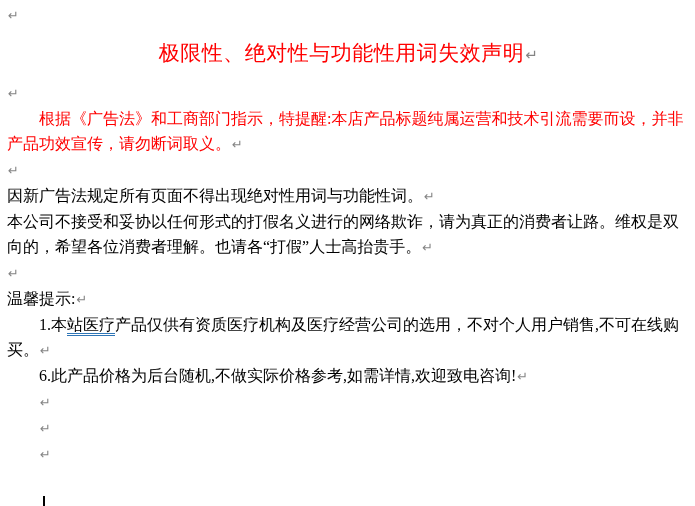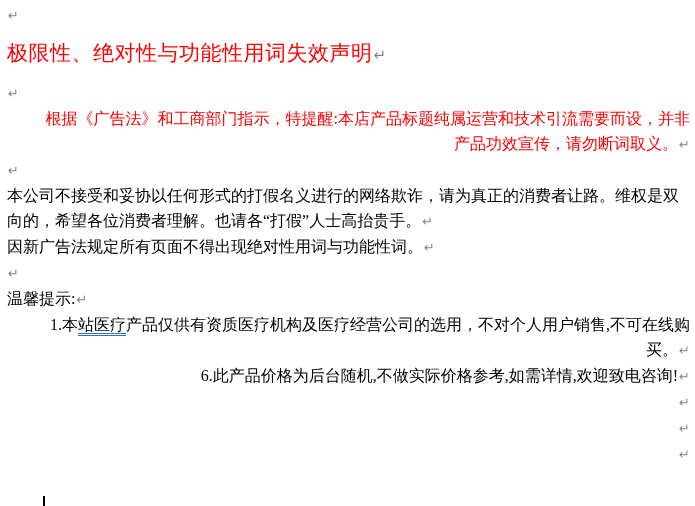--- a/index.html
+++ b/index.html
@@ -22,25 +22,26 @@
     cursor: text;
   }
   .page p, .page h1 {
     margin: 0;
     padding: 0;
     font-weight: normal;
   }
   .doc-title {
     font-size: 21px;
     line-height: 50px;
+    text-align: center;
     color: #ff0000;
     letter-spacing: 0.5px;
   }
   .red-text { color: #ff0000; }
-  .indent { text-indent: 2em; text-align: right; }
+  .indent { text-indent: 2em; }
   .pilcrow {
     color: #848484;
     font-family: "DejaVu Sans", sans-serif;
     font-size: 13px;
     padding-left: 1px;
     user-select: none;
   }
   .doc-title .pilcrow { font-size: 15px; }
   .grammar-underline {
     text-decoration: underline double #2e75b6;
@@ -64,23 +65,23 @@
   <p><span class="pilcrow">↵</span></p>
 
   <h1 class="doc-title"><span>极限性、绝对性与功能性用词失效声明</span><span class="pilcrow">↵</span></h1>
 
   <p><span class="pilcrow">↵</span></p>
 
   <p class="red-text indent"><span>根据《广告法》和工商部门指示，特提醒:本店产品标题纯属运营和技术引流需要而设，并非产品功效宣传，请勿断词取义。</span><span class="pilcrow">↵</span></p>
 
   <p><span class="pilcrow">↵</span></p>
 
+  <p><span>因新广告法规定所有页面不得出现绝对性用词与功能性词。</span><span class="pilcrow">↵</span></p>
+
   <p><span>本公司不接受和妥协以任何形式的打假名义进行的网络欺诈，请为真正的消费者让路。维权是双向的，希望各位消费者理解。也请各“打假”人士高抬贵手。</span><span class="pilcrow">↵</span></p>
-
-  <p><span>因新广告法规定所有页面不得出现绝对性用词与功能性词。</span><span class="pilcrow">↵</span></p>
 
   <p><span class="pilcrow">↵</span></p>
 
   <p><span>温馨提示:</span><span class="pilcrow">↵</span></p>
 
 
   <p class="indent"><span>1.本</span><span class="grammar-underline">站医疗</span><span>产品仅供有资质医疗机构及医疗经营公司的选用，不对个人用户销售,不可在线购买。</span><span class="pilcrow">↵</span></p>
 
   <p class="indent"><span>6.此产品价格为后台随机,不做实际价格参考,如需详情,欢迎致电咨询!</span><span class="pilcrow">↵</span></p>
 

